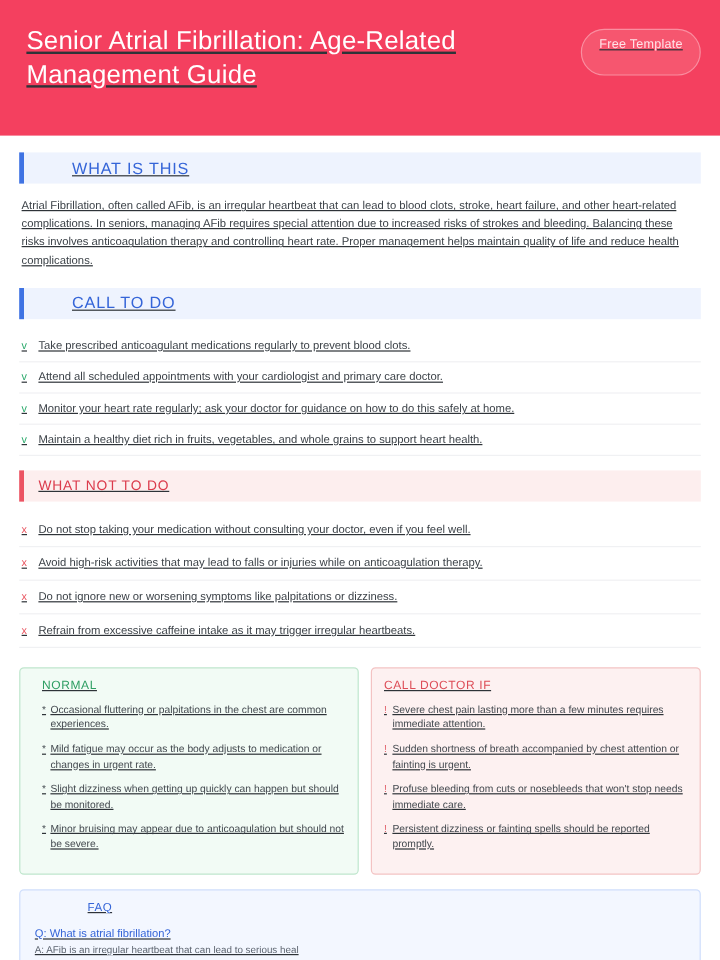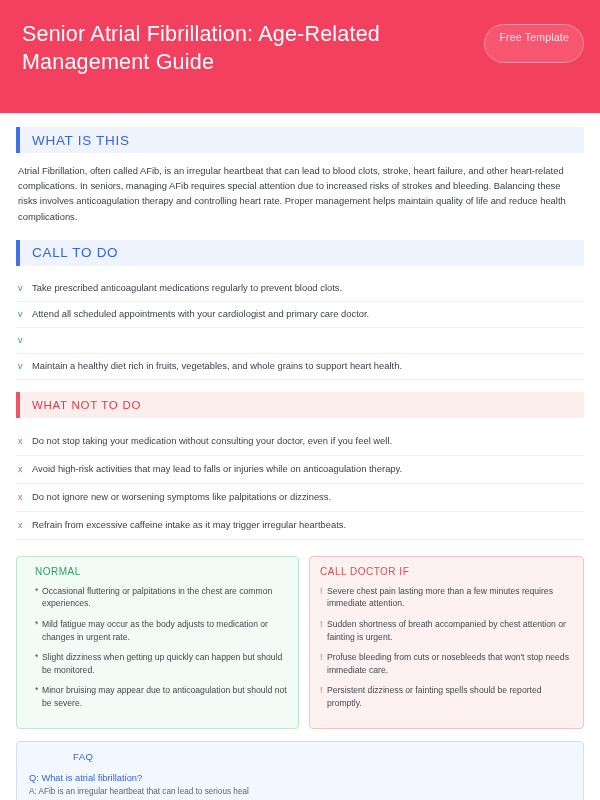--- a/index.html
+++ b/index.html
@@ -15,20 +15,21 @@
     -webkit-font-smoothing: antialiased;
   }
   .page {
     position: relative;
     width: 600px;
     height: 800px;
     overflow: hidden;
     display: flex;
     flex-direction: column;
     background: #fff;
+    text-decoration: underline;
   }
 
   
   .header {
     background: #f4405f;
     height: 113px;
     box-sizing: border-box;
     padding: 18px 16px 0 22px;
     display: flex;
     align-items: flex-start;
@@ -71,21 +72,21 @@
   }
   .sec-head .bar {
     width: 4px;
     height: 26px;
     flex: none;
   }
   .sec-head .sec-title {
     padding-left: 12px;
     letter-spacing: 0.7px;
   }
-  .sec-head.blue { background: #eef3fe; }
+  .sec-head.blue { background: #eef3fe; gap: 28px; }
   .sec-head.blue .bar { background: #3f73e3; }
   .sec-head.blue .sec-title {
     color: #3565d8;
     font-size: 13.5px;
   }
   .sec-head.red { background: #fdeeee; }
   .sec-head.red .bar { background: #ec5463; }
   .sec-head.red .sec-title {
     color: #db3b4c;
     font-size: 11.5px;
@@ -218,20 +219,21 @@
       <div class="list-row">
         <span class="marker">v</span>
         <span>Take prescribed anticoagulant medications regularly to prevent blood clots.</span>
       </div>
       <div class="list-row">
         <span class="marker">v</span>
         <span>Attend all scheduled appointments with your cardiologist and primary care doctor.</span>
       </div>
       <div class="list-row">
         <span class="marker">v</span>
+        <span>Monitor your heart rate regularly; ask your doctor for guidance on how to do this safely at home.</span>
       </div>
       <div class="list-row">
         <span class="marker">v</span>
         <span>Maintain a healthy diet rich in fruits, vegetables, and whole grains to support heart health.</span>
       </div>
     </div>
 
     <div class="sec-head red">
       <div class="bar"></div>
       <div class="sec-title">WHAT NOT TO DO</div>

